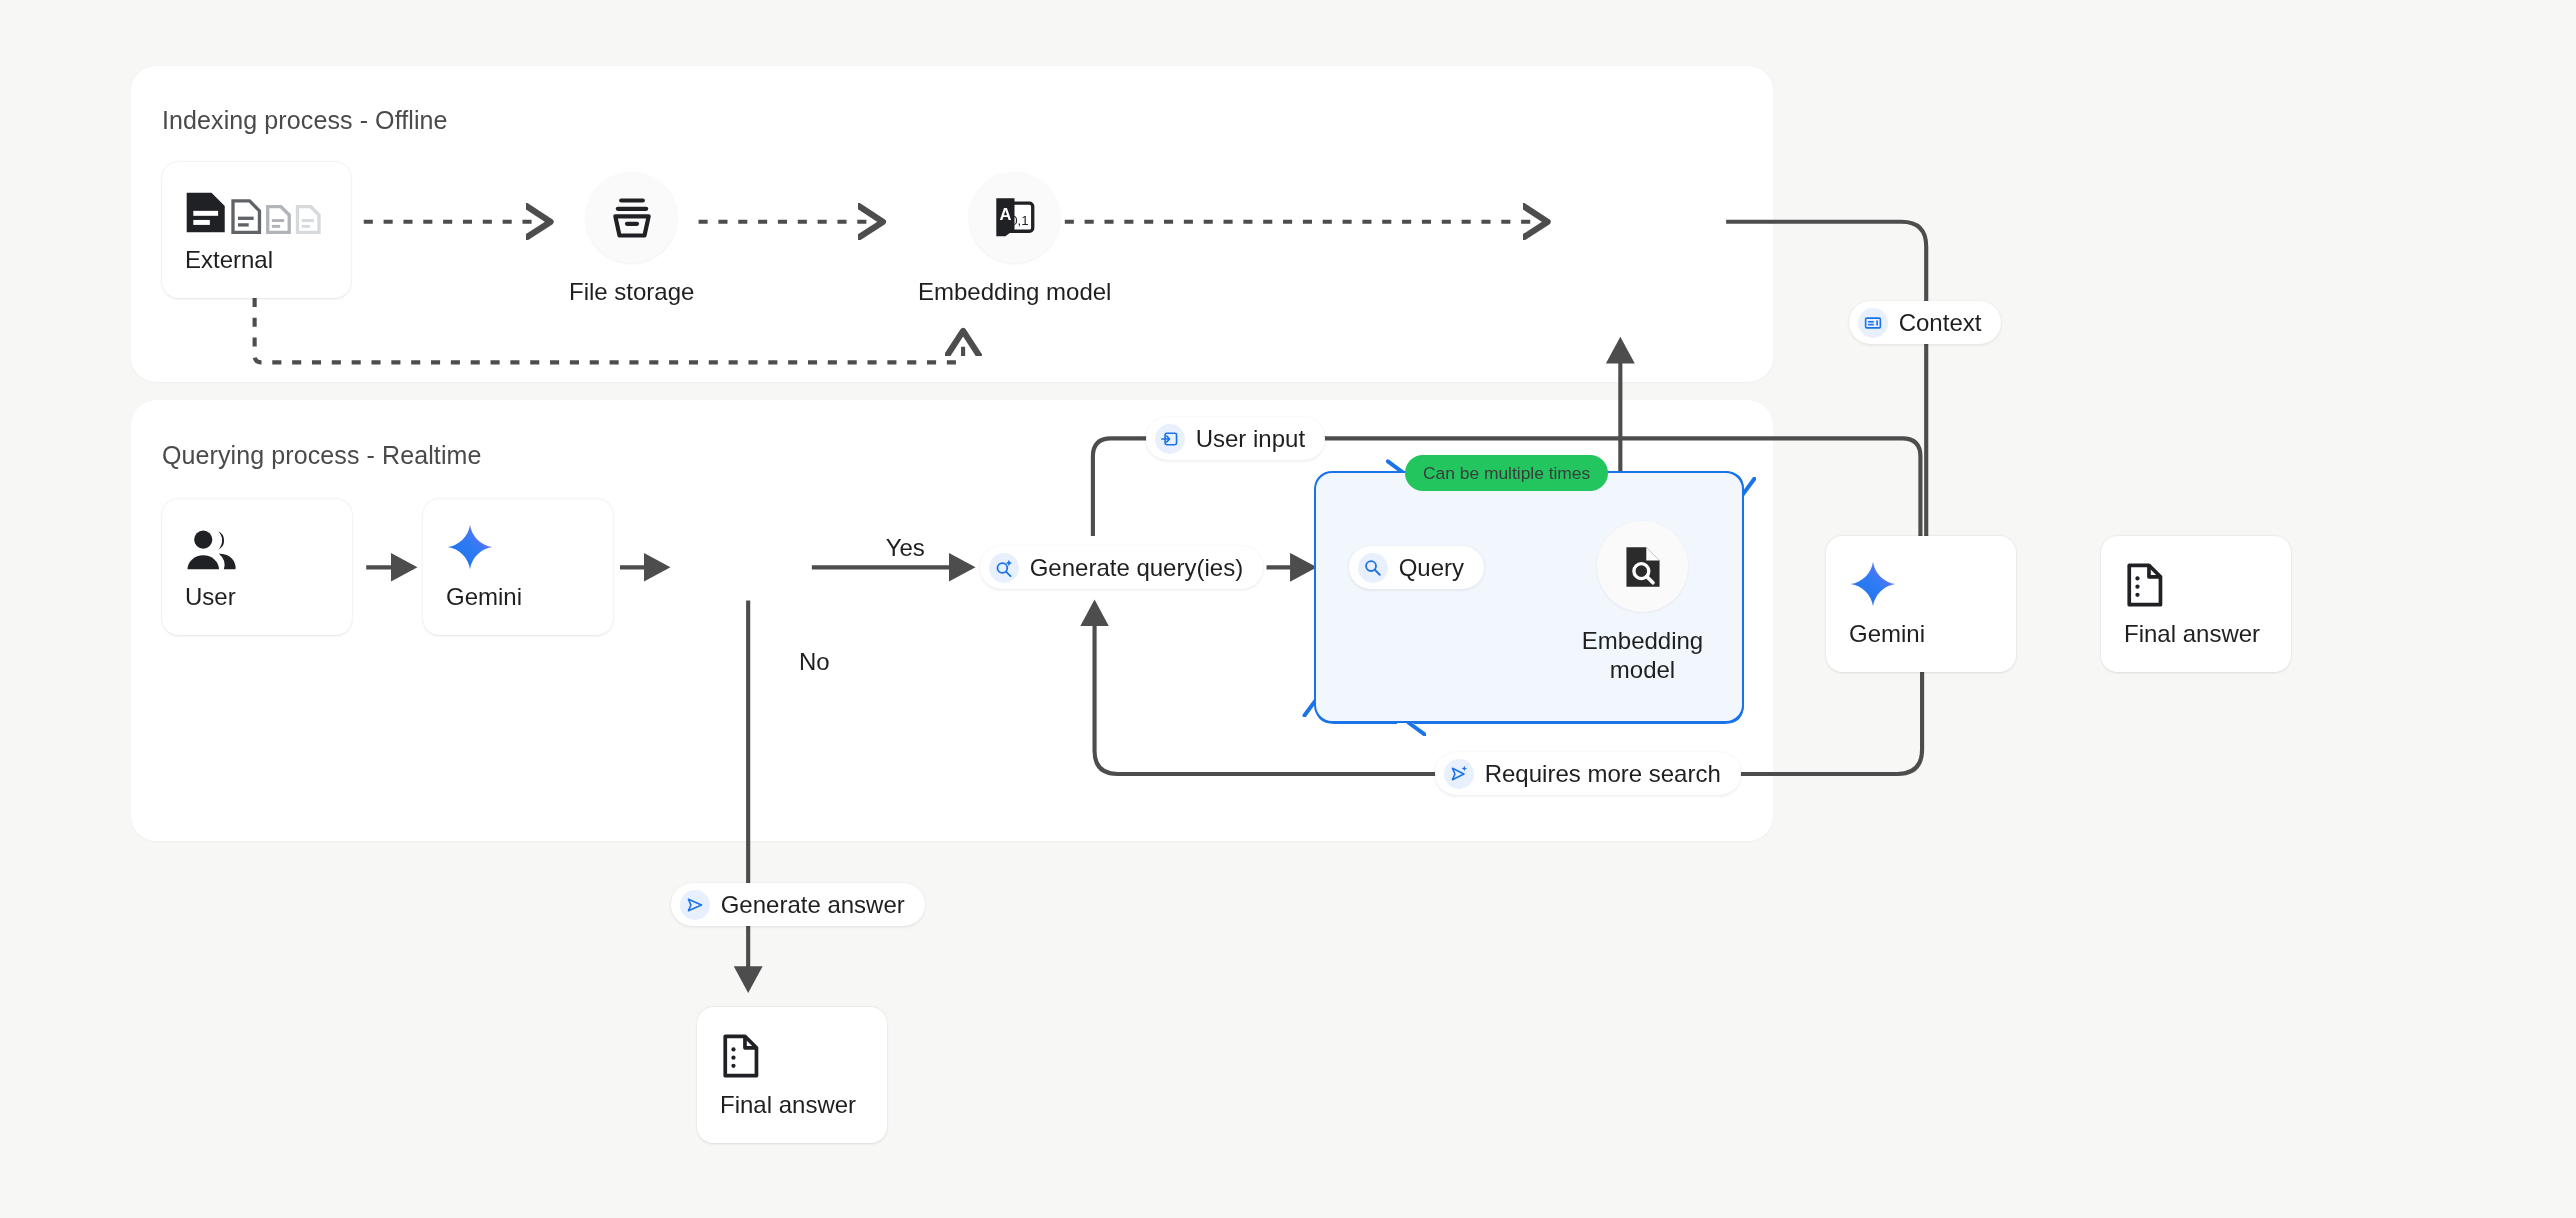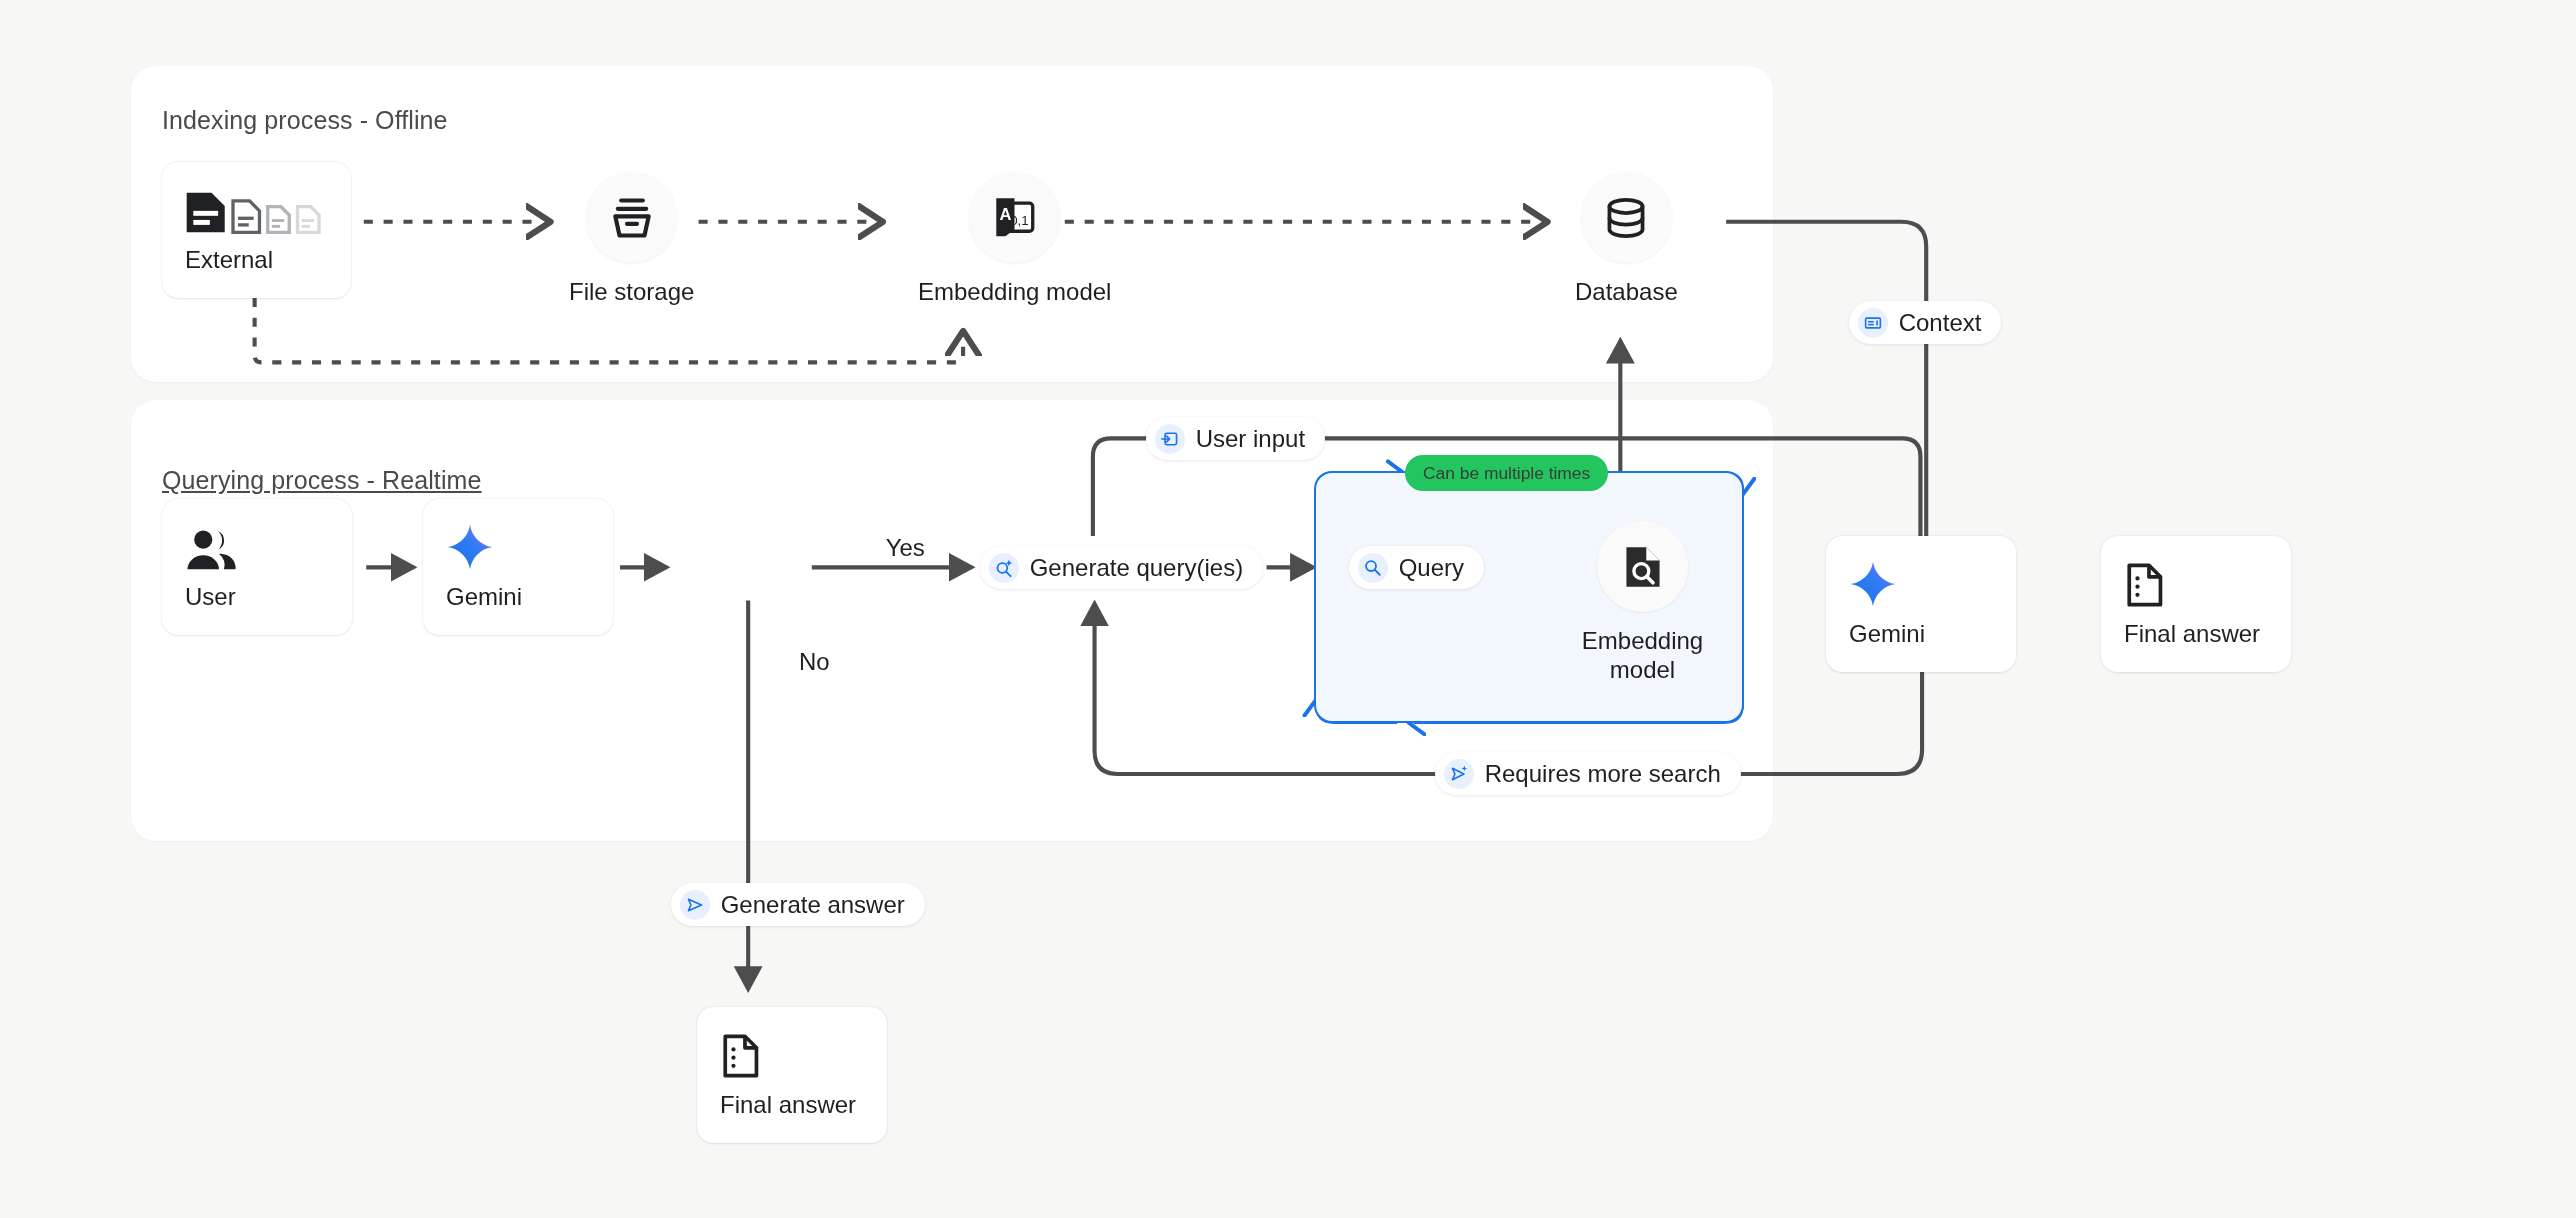--- a/index.html
+++ b/index.html
@@ -17,21 +17,21 @@
     position:absolute;background:#ffffff;border-radius:25px;
     box-shadow:0 0.8px 1.7px rgba(0,0,0,.035);
   }
   #panel-offline{left:131px;top:66px;width:1642px;height:316px;}
   #panel-realtime{left:131px;top:400px;width:1642px;height:441px;}
   .panel-title{
     position:absolute;font-size:25px;color:#4a4a4a;letter-spacing:0.1px;
     font-weight:400;white-space:nowrap;
   }
   #title-offline{left:162px;top:106px;}
-  #title-realtime{left:162px;top:466px;text-decoration:underline;}
+  #title-realtime{left:162px;top:441px;}
 
   
   .card{
     position:absolute;background:#fff;border-radius:16.5px;
     box-shadow:0 0.8px 2.5px rgba(0,0,0,.10), 0 0 0 0.8px rgba(0,0,0,.015);
     display:flex;flex-direction:column;justify-content:center;
     padding:0 0 0 23px;box-sizing:border-box;
   }
   .card .ico{height:48px;display:flex;align-items:flex-end;}
   .card .clab{font-size:24px;color:#1f1f1f;margin-top:11.6px;white-space:nowrap;}
@@ -201,30 +201,20 @@
       <svg width="53" height="50" viewBox="0 0 64 60">
         <rect x="22" y="12" width="32" height="34" rx="4" fill="#fff" stroke="#202124" stroke-width="4"></rect>
         <text x="38" y="38" font-family="Liberation Sans, sans-serif" font-size="16" fill="#202124" text-anchor="middle">0,1</text>
         <path d="M10,6 h22 v38 l-11,8 h-11 z" fill="#202124"></path>
         <text x="21" y="32" font-family="Liberation Sans, sans-serif" font-size="20" font-weight="bold" fill="#fff" text-anchor="middle">A</text>
       </svg>
     </div>
     <div class="circ-lab">Embedding model</div>
   </div>
 
-  <div class="circ-node" id="c-database" style="left:1575px;top:172px;">
-    <div class="circ">
-      <svg width="48" height="48" viewBox="0 0 58 58" fill="none" stroke="#202124" stroke-width="4.5" stroke-linecap="round" stroke-linejoin="round">
-        <ellipse cx="29" cy="15" rx="20" ry="8"></ellipse>
-        <path d="M9,15 v14 a20,8 0 0 0 40,0 v-14"></path>
-        <path d="M9,29 v14 a20,8 0 0 0 40,0 v-14"></path>
-      </svg>
-    </div>
-    <div class="circ-lab">Database</div>
-  </div>
 
   <div class="card" id="c-user" style="left:162px;top:499px;width:190px;height:136px;">
     <div class="ico">
       <svg width="53" height="43" viewBox="0 0 64 52" fill="#202124">
         <circle cx="22" cy="14" r="11"></circle>
         <path d="M3,50 a19,17 0 0 1 38,0 z"></path>
         <path d="M40,4 a12,12 0 0 1 0,22 a15,15 0 0 0 0,-22 z"></path>
         <path d="M43,31 a19,17 0 0 1 18,19 h-14 a21,19 0 0 0 -6,-19 z"></path>
       </svg>
     </div>

